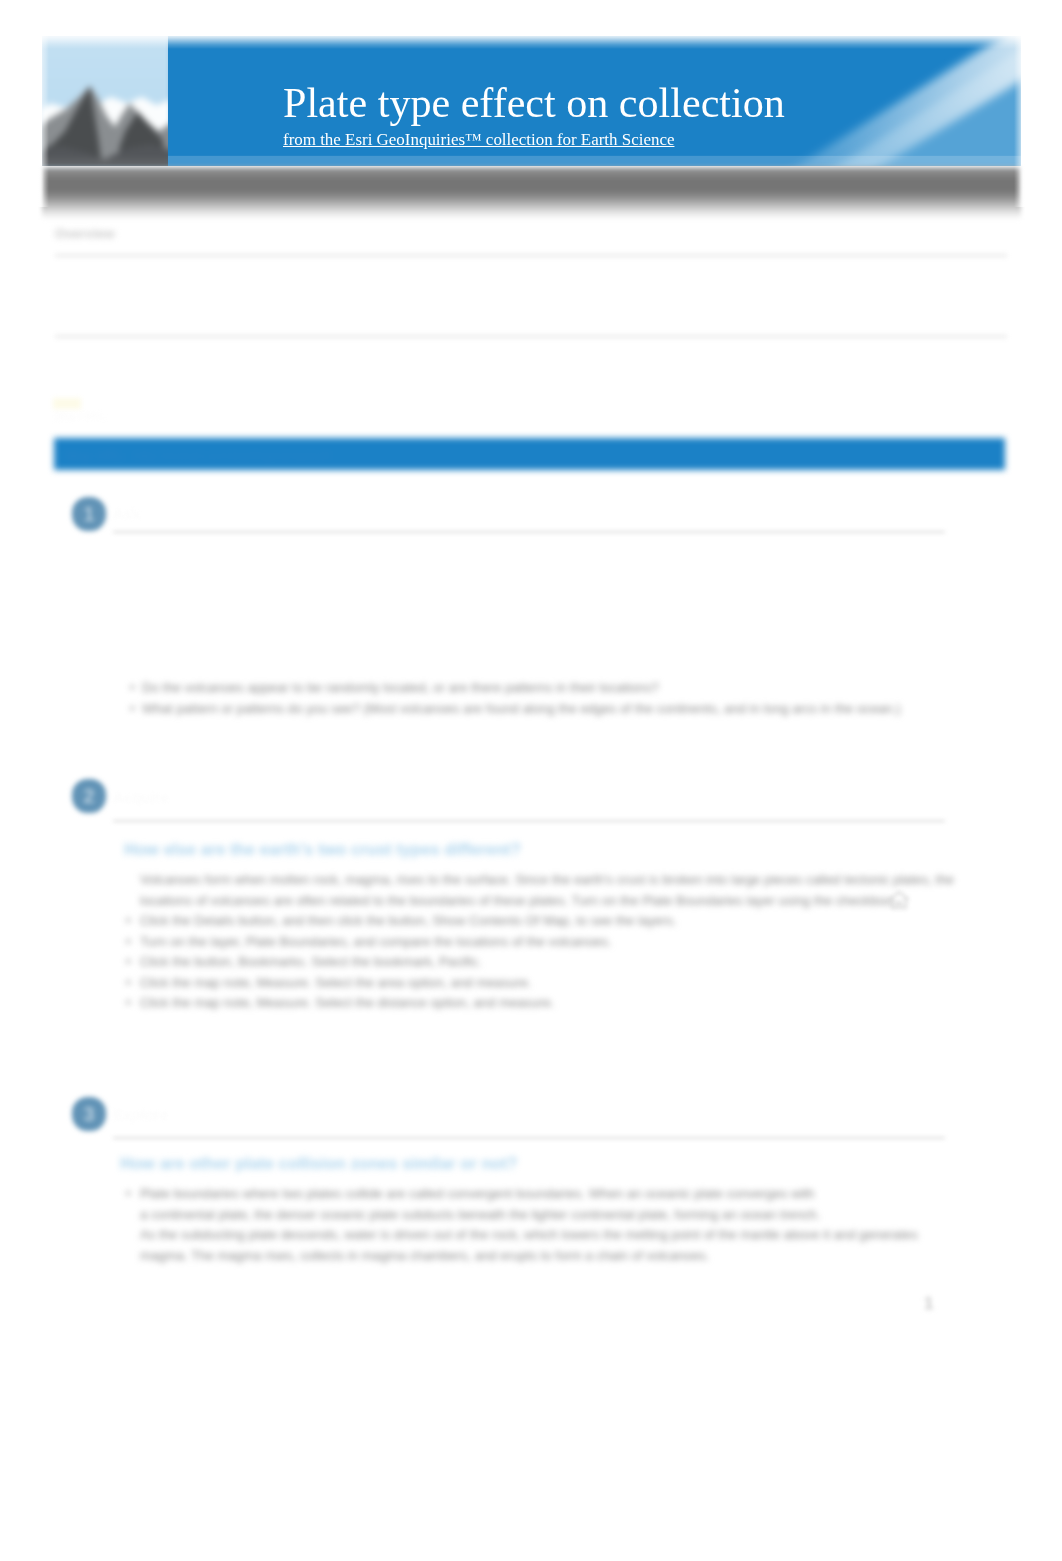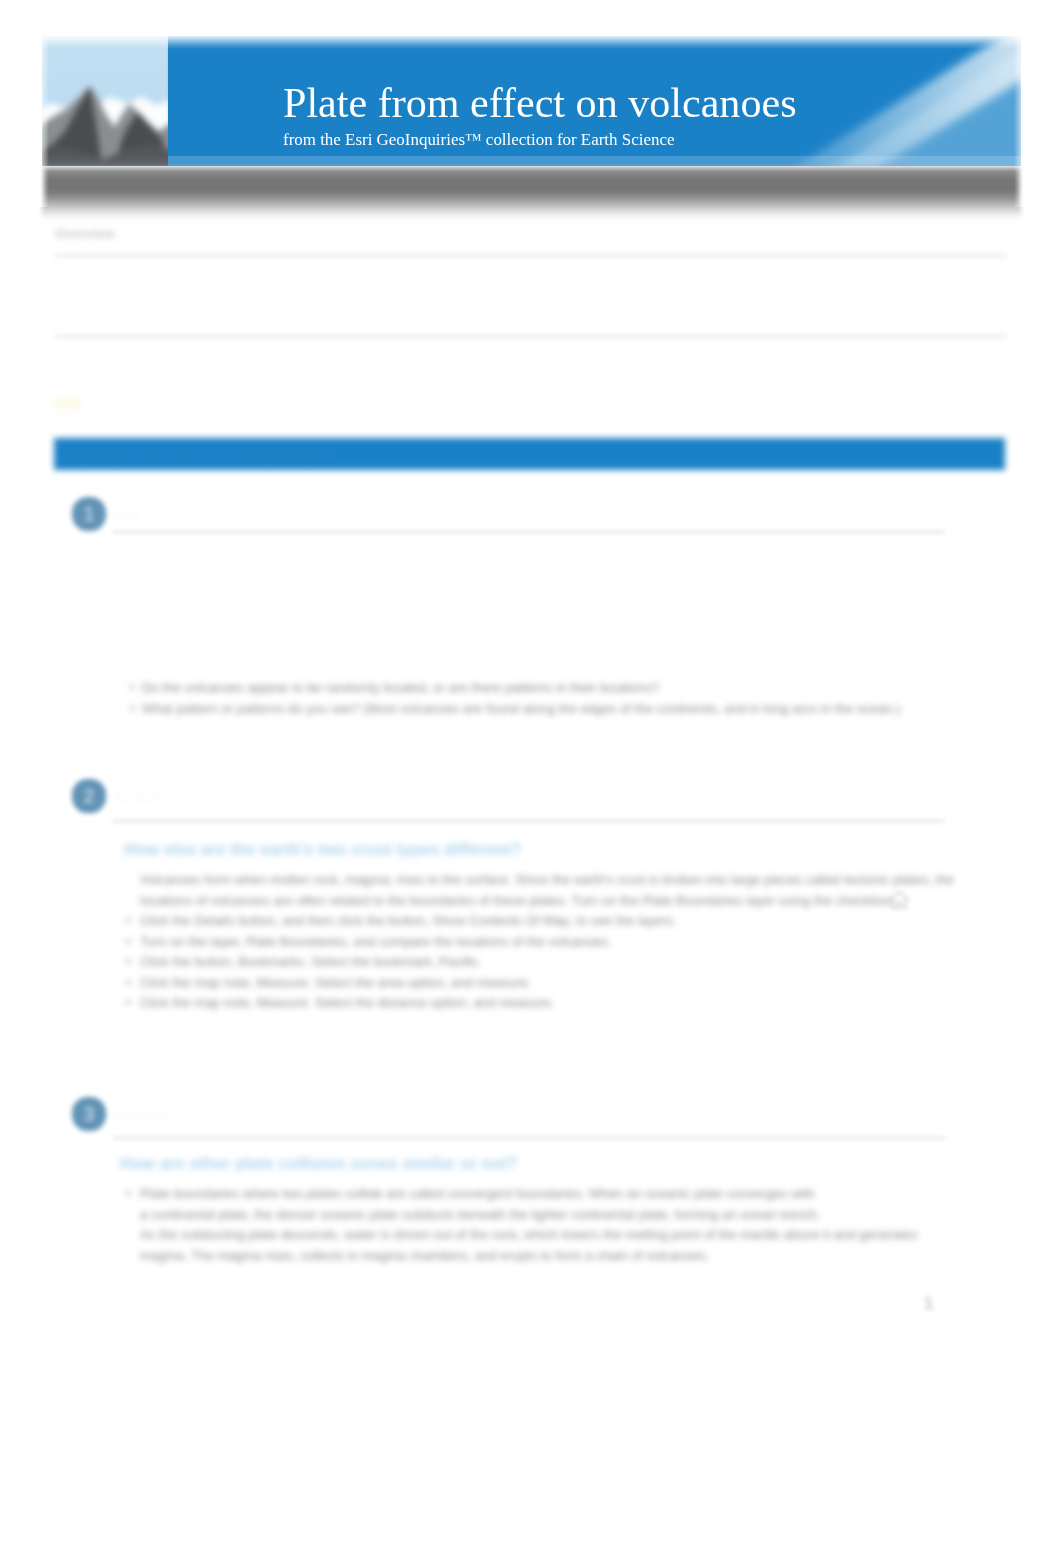--- a/index.html
+++ b/index.html
@@ -6,21 +6,21 @@
   body{width:1062px;height:1561px;background:#ffffff;font-family:"Liberation Serif",serif;overflow:hidden;}
   .page{position:relative;width:1062px;height:1561px;background:#fff;}
 
   
   .banner{position:absolute;left:42px;top:36px;width:979px;height:130px;overflow:hidden;background:#1b81c6;}
   .bannerwrap{position:absolute;left:0;top:0;width:1062px;height:215px;}
   .banner .photo{position:absolute;left:-4px;top:-4px;width:134px;height:138px;overflow:hidden;filter:blur(3.4px);}
   .banner .wedges{position:absolute;left:126px;top:0;right:0;bottom:0;}
   .banner .title{position:absolute;left:126px;top:0;right:0;color:#fff;text-align:center;}
   .bn-title{position:absolute;left:115px;top:46px;font-family:"Liberation Serif",serif;font-size:42.1px;line-height:1;font-weight:400;letter-spacing:0px;text-align:left;}
-  .bn-sub{position:absolute;left:115px;top:96px;font-family:"Liberation Serif",serif;font-size:16.95px;line-height:1;font-weight:400;text-align:center;}
+  .bn-sub{position:absolute;left:115px;top:96px;font-family:"Liberation Serif",serif;font-size:16.95px;line-height:1;font-weight:400;text-align:center;text-decoration:underline;}
   .graybar{position:absolute;left:42px;top:167px;width:979px;height:53px;background:linear-gradient(to bottom,#b3b8bc 0%,#8a8a8a 8%,#747474 26%,#767676 44%,#8c8c8c 56%,#a9a9a9 66%,#cecece 78%,#eeeeee 90%,#ffffff 100%);filter:blur(1.9px);}
 
   .edge-top{position:absolute;left:36px;top:30px;width:991px;height:19px;background:linear-gradient(to bottom,rgba(255,255,255,1) 0%,rgba(255,255,255,.97) 18%,rgba(255,255,255,.80) 38%,rgba(255,255,255,.50) 58%,rgba(255,255,255,.22) 78%,rgba(255,255,255,0) 100%);}
   .edge-left{position:absolute;left:35px;top:29px;width:14px;height:178px;background:linear-gradient(to right,rgba(255,255,255,1) 0%,rgba(255,255,255,.9) 35%,rgba(255,255,255,.45) 62%,rgba(255,255,255,0) 100%);}
   .edge-right{position:absolute;left:1014px;top:29px;width:16px;height:178px;background:linear-gradient(to left,rgba(255,255,255,1) 0%,rgba(255,255,255,.9) 38%,rgba(255,255,255,.45) 65%,rgba(255,255,255,0) 100%);}
 
   
   .meta-label{position:absolute;left:55px;top:226px;font-family:"Liberation Sans",sans-serif;font-size:13.4px;font-weight:bold;color:#c8c8c8;filter:blur(3.0px);}
   .meta-val{position:absolute;left:200px;top:226px;font-family:"Liberation Sans",sans-serif;font-size:13.4px;color:#ffffff;filter:blur(1.9px);}
   .meta-label2{position:absolute;filter:blur(2.5px);left:55px;top:266px;font-family:"Liberation Sans",sans-serif;font-size:13.4px;font-weight:bold;color:#ffffff;}
@@ -92,21 +92,21 @@
                 <feGaussianBlur stdDeviation="4.5"></feGaussianBlur>
               </filter>
         </defs>
         <rect width="850" height="128" fill="#1b81c6"></rect>
         <path d="M880 -6 L880 140 L648 140 Z" fill="#55a3d6" filter="url(#soft)"></path>
         <rect y="118" width="850" height="10" fill="#ffffff" opacity="0.18"></rect>
         <path d="M880 -30 L880 26 L690 140 L608 140 Z" fill="url(#stripe)" filter="url(#soft)"></path>
       </svg>
     </div>
     <div class="title">
-      <div class="bn-title">Plate from effect on volcanoes</div>
+      <div class="bn-title">Plate type effect on collection</div>
       <div class="bn-sub">from the Esri GeoInquiries™ collection for Earth Science</div>
     </div>
   </div>
   <div class="graybar"></div>
   <div class="edge-top"></div>
   <div class="edge-left"></div>
   <div class="edge-right"></div>
   </div>
 
   <div class="meta-label">Overview</div>

